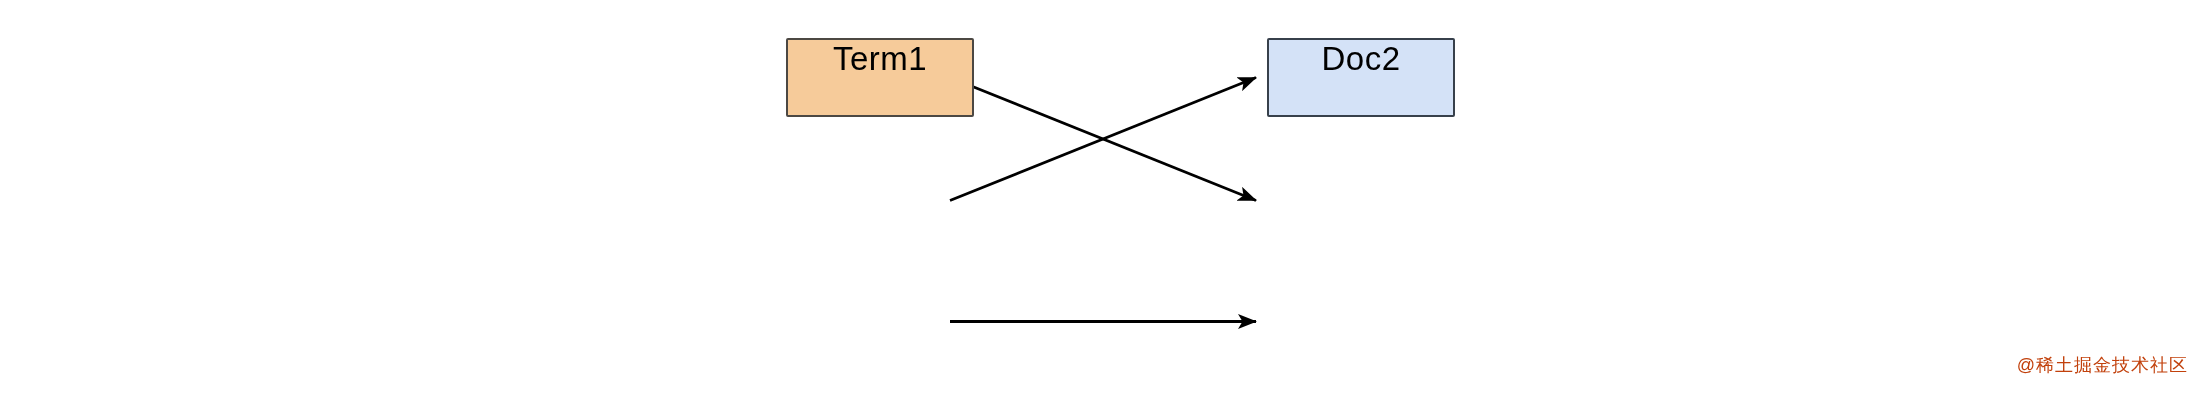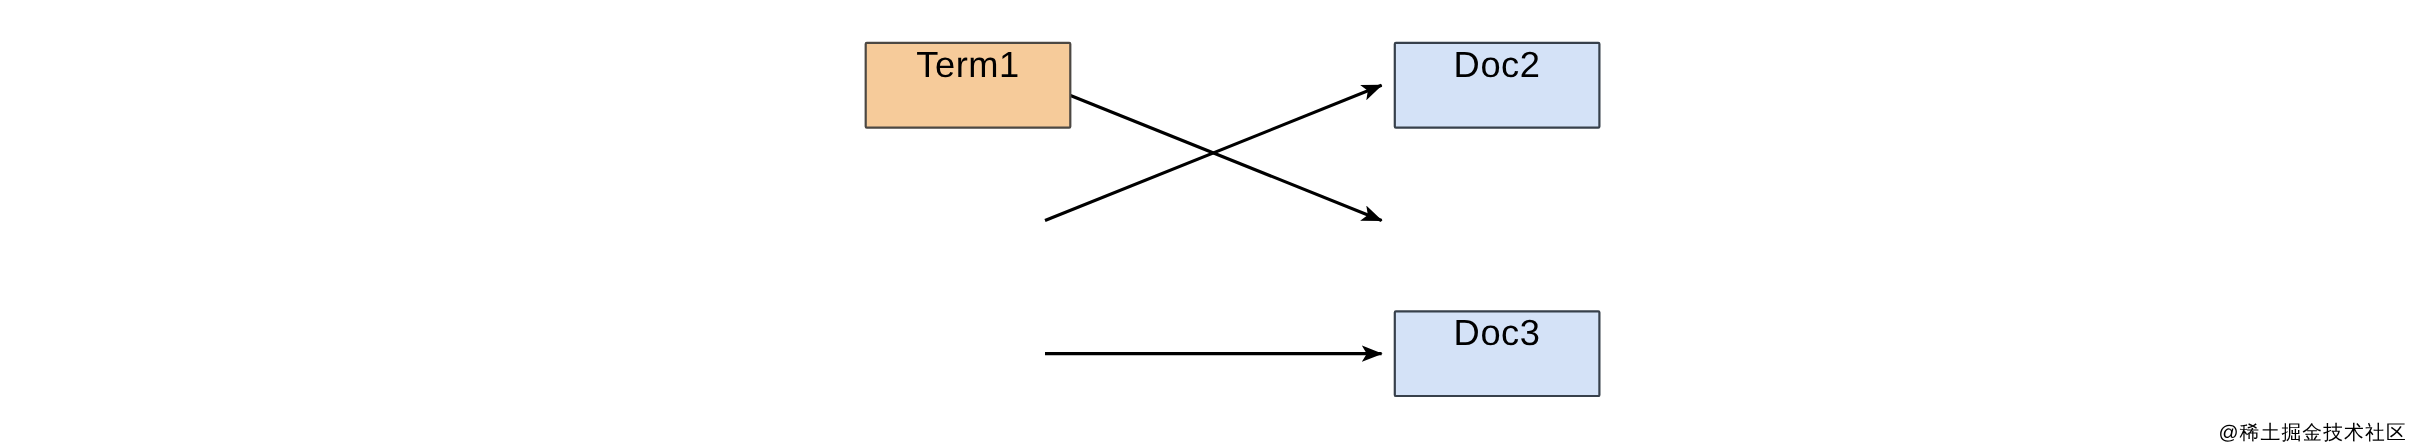--- a/index.html
+++ b/index.html
@@ -44,24 +44,24 @@
     left: 1267px;
     background: var(--doc-fill, #d4e2f7);
     border: 2.5px solid var(--doc-border, #37404b);
   }
   .row1 { top: 38px; }
   .row2 { top: 161px; }
   .row3 { top: 282px; }
   .watermark {
     position: absolute;
     right: 10px;
-    bottom: 1px;
+    bottom: 29px;
     font-size: 18px;
     letter-spacing: 1px;
-    color: #000000;
+    color: #c2410c;
     user-select: none;
   }
 </style>
 </head>
 <body>
 
 <div class="canvas" style="--term-fill: #f6cb9a; --term-border: #4c4843; --doc-fill: #d4e2f7; --doc-border: #37404b; --edge-color: #000000;">
 
   <svg class="edge-layer" width="2198" height="406" viewBox="0 0 2198 406" xmlns="http://www.w3.org/2000/svg">
     <defs>
@@ -76,18 +76,15 @@
       </g>
   </svg>
 
   <div class="node term row1">
     <span>Term1</span>
   </div>
 
   <div class="node doc row1">
     <span>Doc2</span>
   </div>
-  <div class="node doc row3">
-    <span>Doc3</span>
-  </div>
 
   <div class="watermark">@稀土掘金技术社区</div>
 </div>
 
 </body></html>

